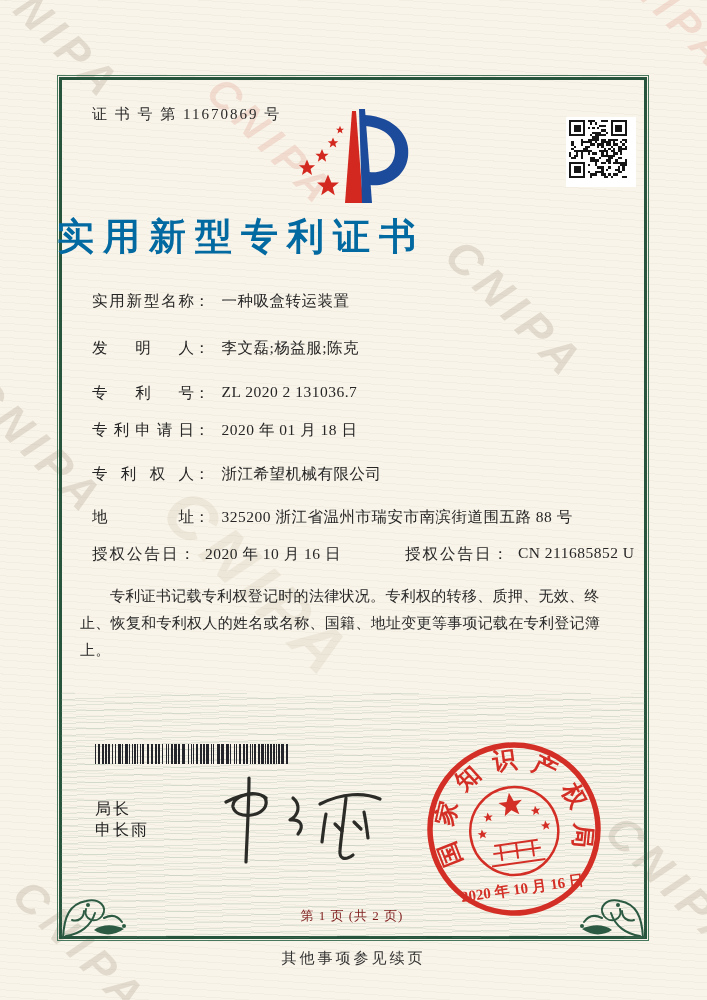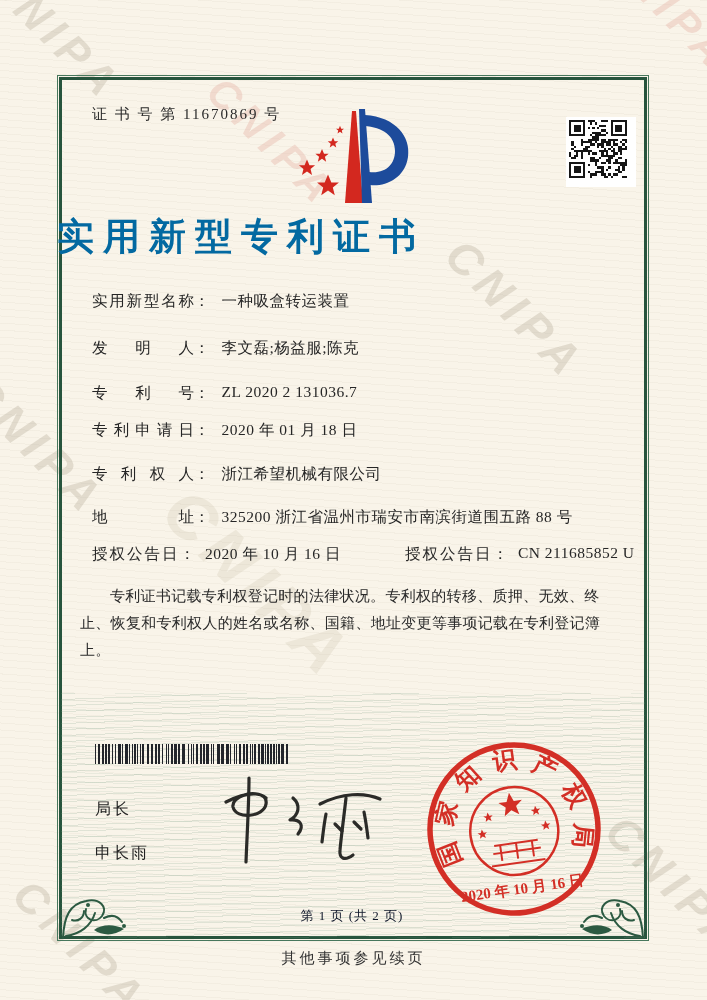--- a/index.html
+++ b/index.html
@@ -75,31 +75,31 @@
   .grant-label{letter-spacing:2px;}
 
   .body-paras{
     position:absolute;left:80px;top:583px;width:550px;
     font-size:15px;line-height:27px;color:#2a2a2a;
   }
   .body-paras p{margin:0;text-indent:2em;letter-spacing:.3px;}
 
   .barcode{position:absolute;left:95px;top:744px;width:196px;height:20px;}
   .sig-title{position:absolute;left:95px;top:799px;font-size:16px;letter-spacing:2px;color:#222;}
-  .sig-name{position:absolute;left:95px;top:843px;font-size:16px;letter-spacing:2px;color:#222;}
+  .sig-name{position:absolute;left:95px;top:820px;font-size:16px;letter-spacing:2px;color:#222;}
   .signature{position:absolute;left:196px;top:772px;width:188px;height:96px;}
 
   .seal{
     position:absolute;left:424px;top:739px;width:180px;height:180px;
     transform:rotate(-8deg);opacity:.95;
   }
 
   .page-number{
     position:absolute;left:57px;top:907px;width:590px;
-    text-align:center;font-size:13px;color:#0f172a;letter-spacing:1px;
+    text-align:center;font-size:13px;color:#7f1d1d;letter-spacing:1px;
   }
   .footer-note{
     position:absolute;left:0;top:949px;width:707px;
     text-align:center;font-size:15px;color:#333;letter-spacing:3px;
   }
 </style>
 </head>
 <body>
 
 <div class="page-texture"></div>

